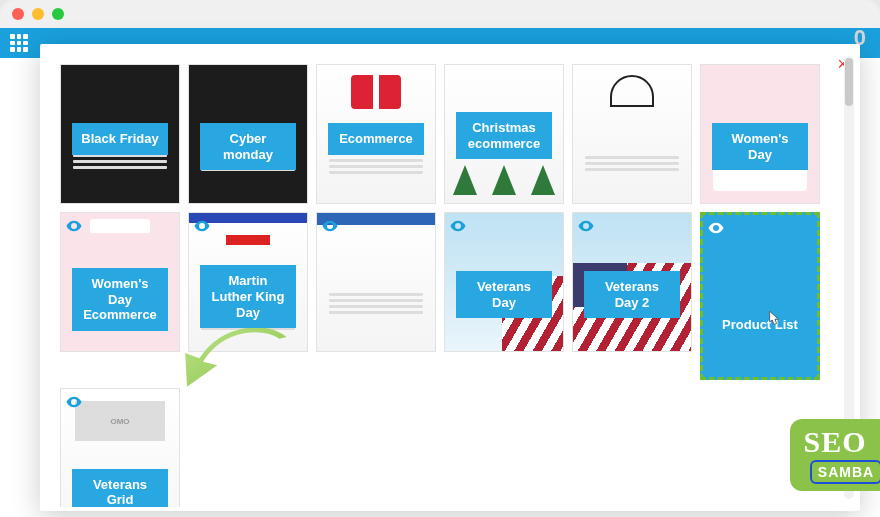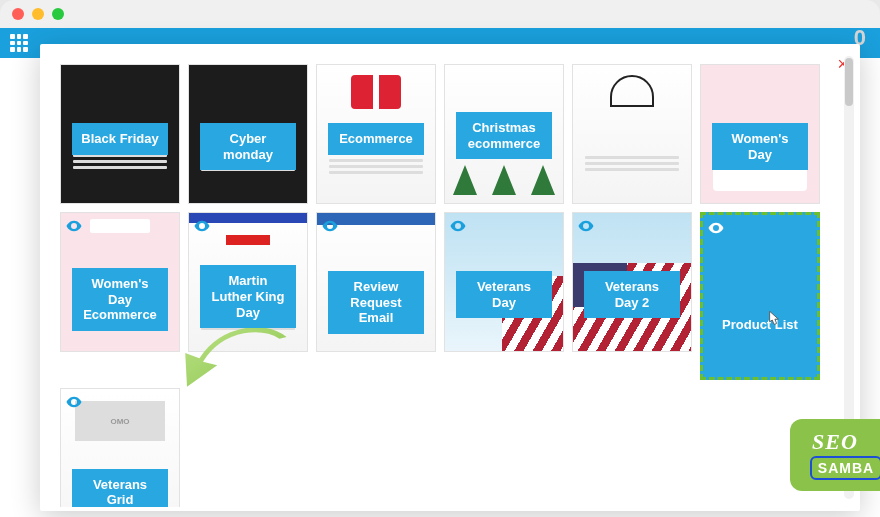--- a/index.html
+++ b/index.html
@@ -143,21 +143,21 @@
 
   
   .seo-samba {
     position:absolute; right:0; bottom:26px;
     width:90px; height:72px;
     background:#8bc34a;
     border-radius: 12px 0 0 12px;
     display:flex; flex-direction:column; align-items:center; justify-content:center;
     color:#fff; font-weight:800; letter-spacing:1px;
   }
-  .seo-samba .top { font-size:22px; line-height:1; font-family: Georgia, serif; font-style:italic;}
+  .seo-samba .top { font-size:30px; line-height:1; font-family: Georgia, serif; }
   .seo-samba .bot { font-size:14px; border:2px solid #1d4ed8; border-radius:6px; padding:2px 6px; margin-top:3px; font-weight:600;margin-left:22px;}
 </style>
 </head>
 <body>
 
 <div class="browser-chrome">
   <div class="traffic-lights">
     <div class="tl tl-red"></div>
     <div class="tl tl-yellow"></div>
     <div class="tl tl-green"></div>
@@ -289,21 +289,20 @@
           </svg>
         <div class="thumb">
           <div style="position:absolute;top:0;left:0;right:0;height:12px;background:#2d66b7;"></div>
           <div class="thumb-lines" style="top:56%">
               <i></i>
               <i></i>
               <i></i>
               <i></i>
             </div>
         </div>
-        <div class="label">Review Request Email</div>
       </div>
 
 
       <div class="card">
         <svg class="preview-eye" viewBox="0 0 24 24">
             <path fill="currentColor" d="M12 5c-7 0-10 7-10 7s3 7 10 7 10-7 10-7-3-7-10-7zm0 11a4 4 0 110-8 4 4 0 010 8z"></path>
           </svg>
         <div class="thumb sky">
           <div class="flag" style="top:46%;left:48%;"></div>
           <div style="position:absolute;top:42%;left:50%;transform:translateX(-50%);width:70px;height:30px;background:#fff;border-radius:2px;"></div>

